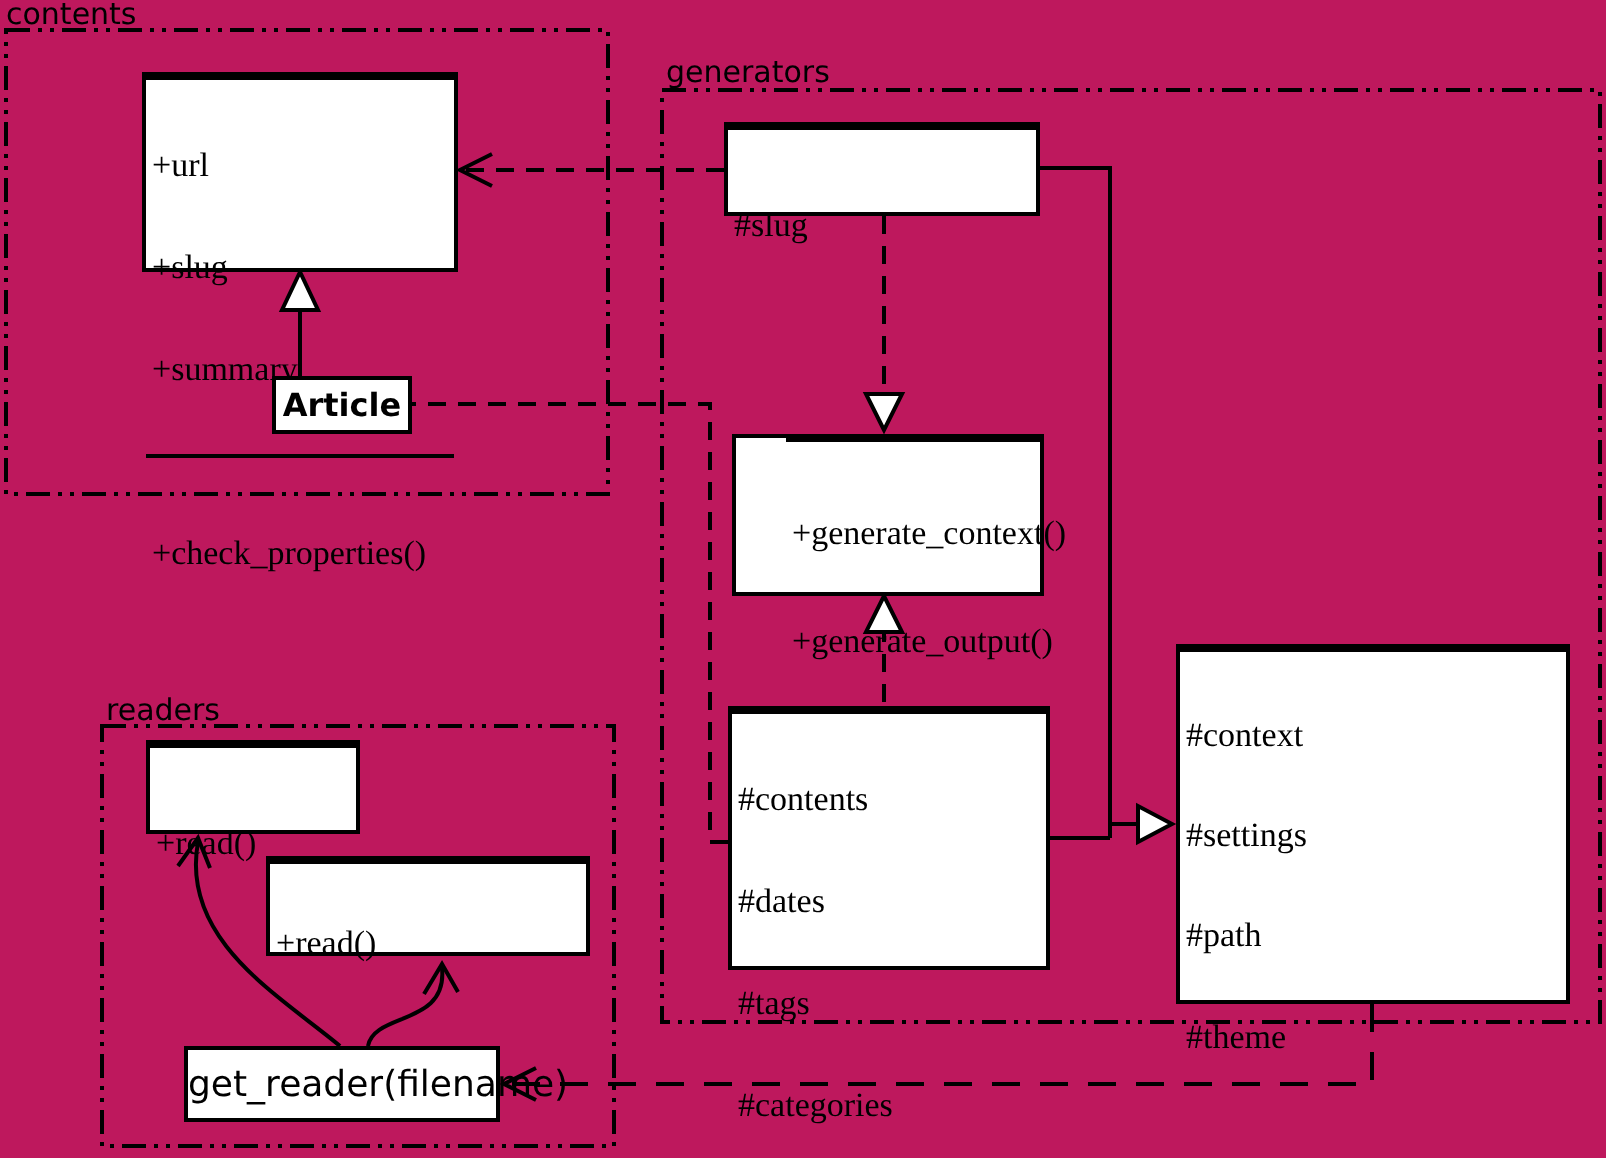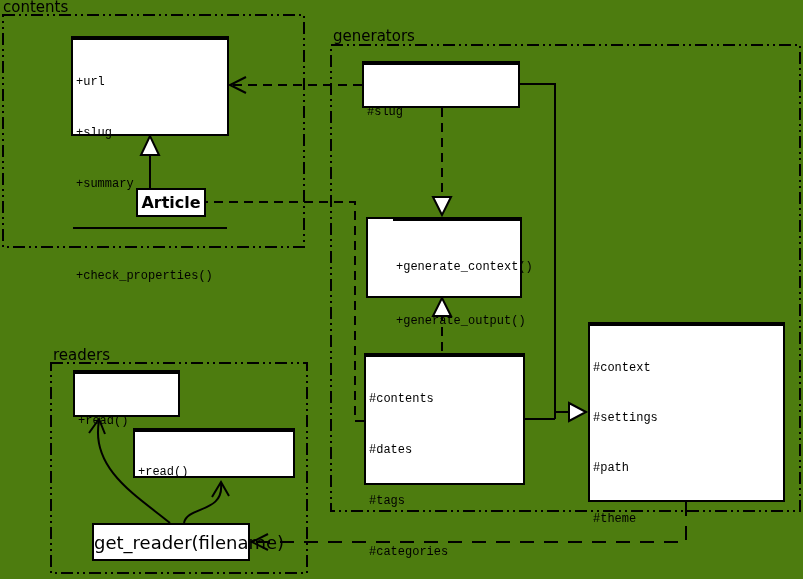--- a/index.html
+++ b/index.html
@@ -1,25 +1,25 @@
 <!DOCTYPE html>
 <html><head>
 <meta charset="utf-8">
 <style>
   html,body{margin:0;padding:0;background:#ffffff;}
-  #canvas{position:relative;width:803px;height:579px;background:#4d7c0f;overflow:hidden;
+  #canvas{position:relative;width:803px;height:579px;background:#be185d;overflow:hidden;
           font-family:"DejaVu Sans","Liberation Sans",sans-serif;color:#000;}
   #wires{position:absolute;left:0;top:0;width:803px;height:579px;}
   .pkg-label{position:absolute;font-size:15px;line-height:15px;color:#000;}
   .uml-box{position:absolute;background:#fff;border:2px solid #000;box-sizing:border-box;
            display:flex;flex-direction:column;}
   .uml-title{font-weight:bold;font-size:16px;text-align:center;border-bottom:2px solid #000;
              overflow:hidden;white-space:nowrap;}
   .uml-title.noline{border-bottom:none;}
-  .mono{font-family:Liberation Mono, monospace;font-size:12px;white-space:pre;}
+  .mono{font-family:Liberation Serif, serif;font-size:17px;white-space:pre;}
   .sec{padding:0 3px;}
   .sec.methods{border-top:2px solid #000;}
   .stereotype{text-align:center;}
   .center-label{display:flex;align-items:flex-start;justify-content:center;font-size:18px;}
 </style>
 </head>
 <body>
 
 <div id="canvas">
 

